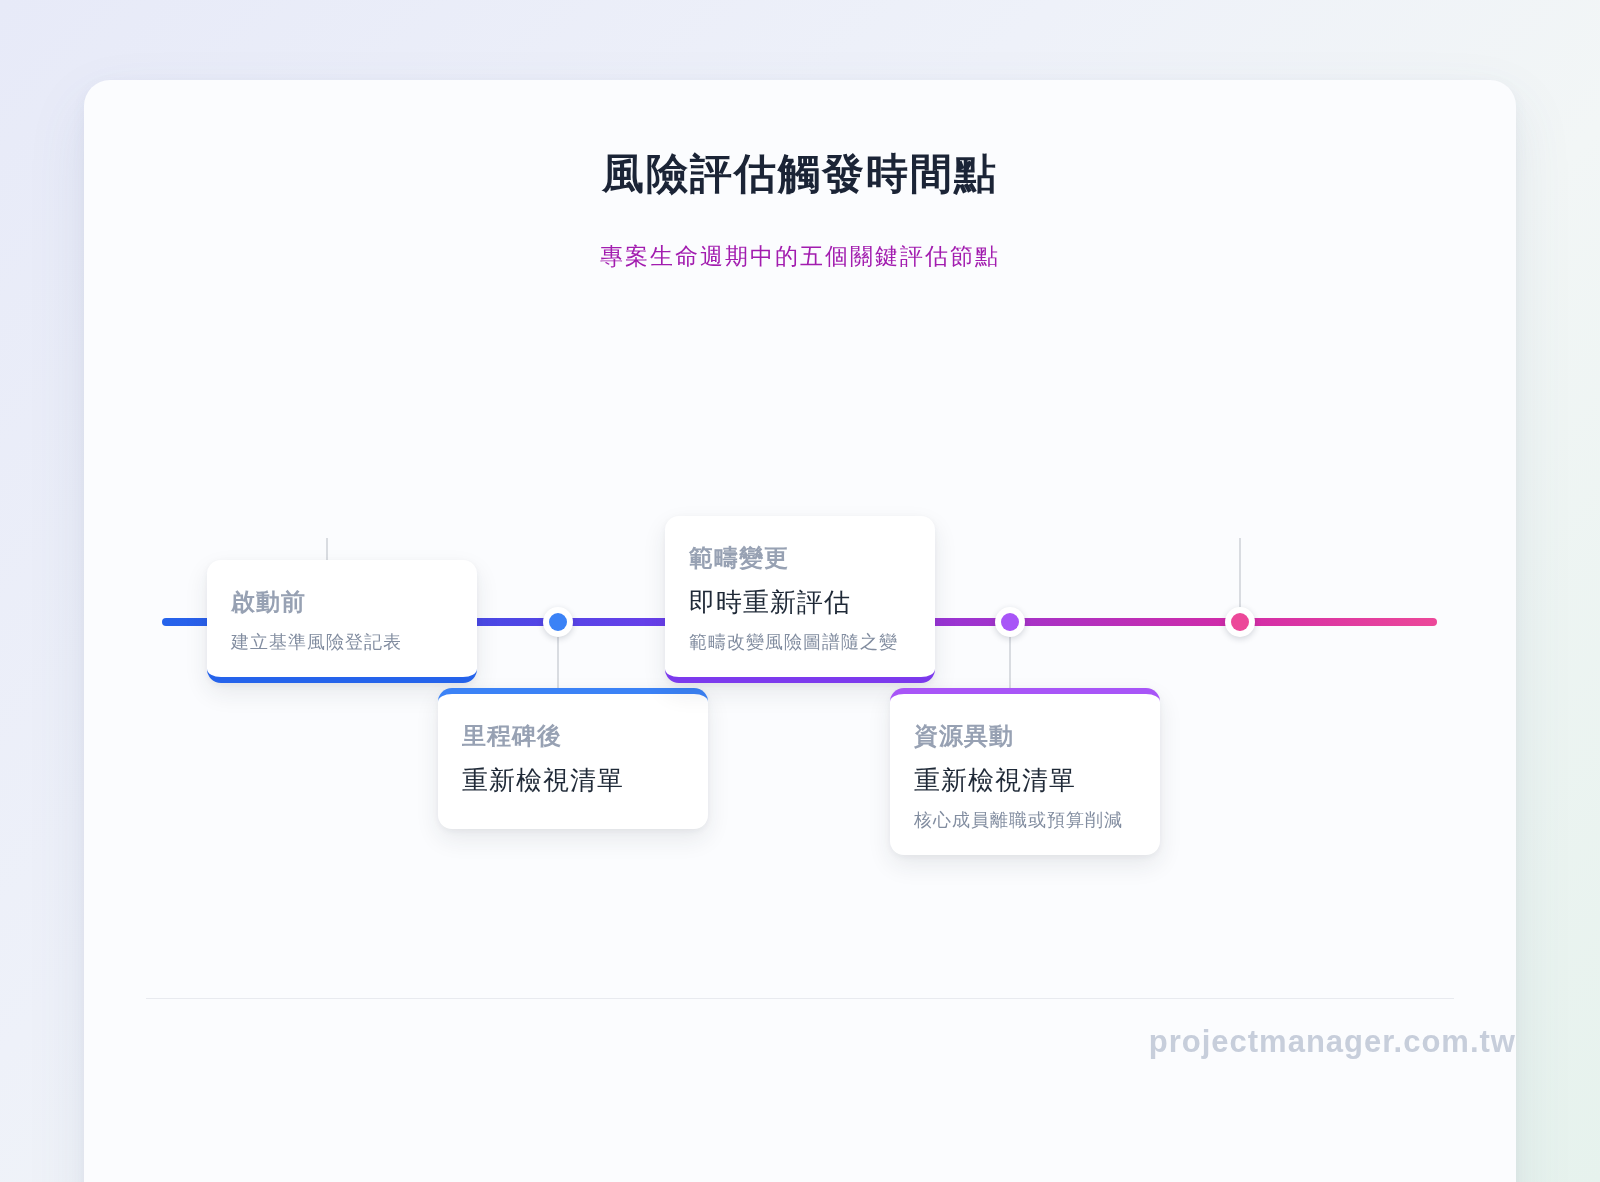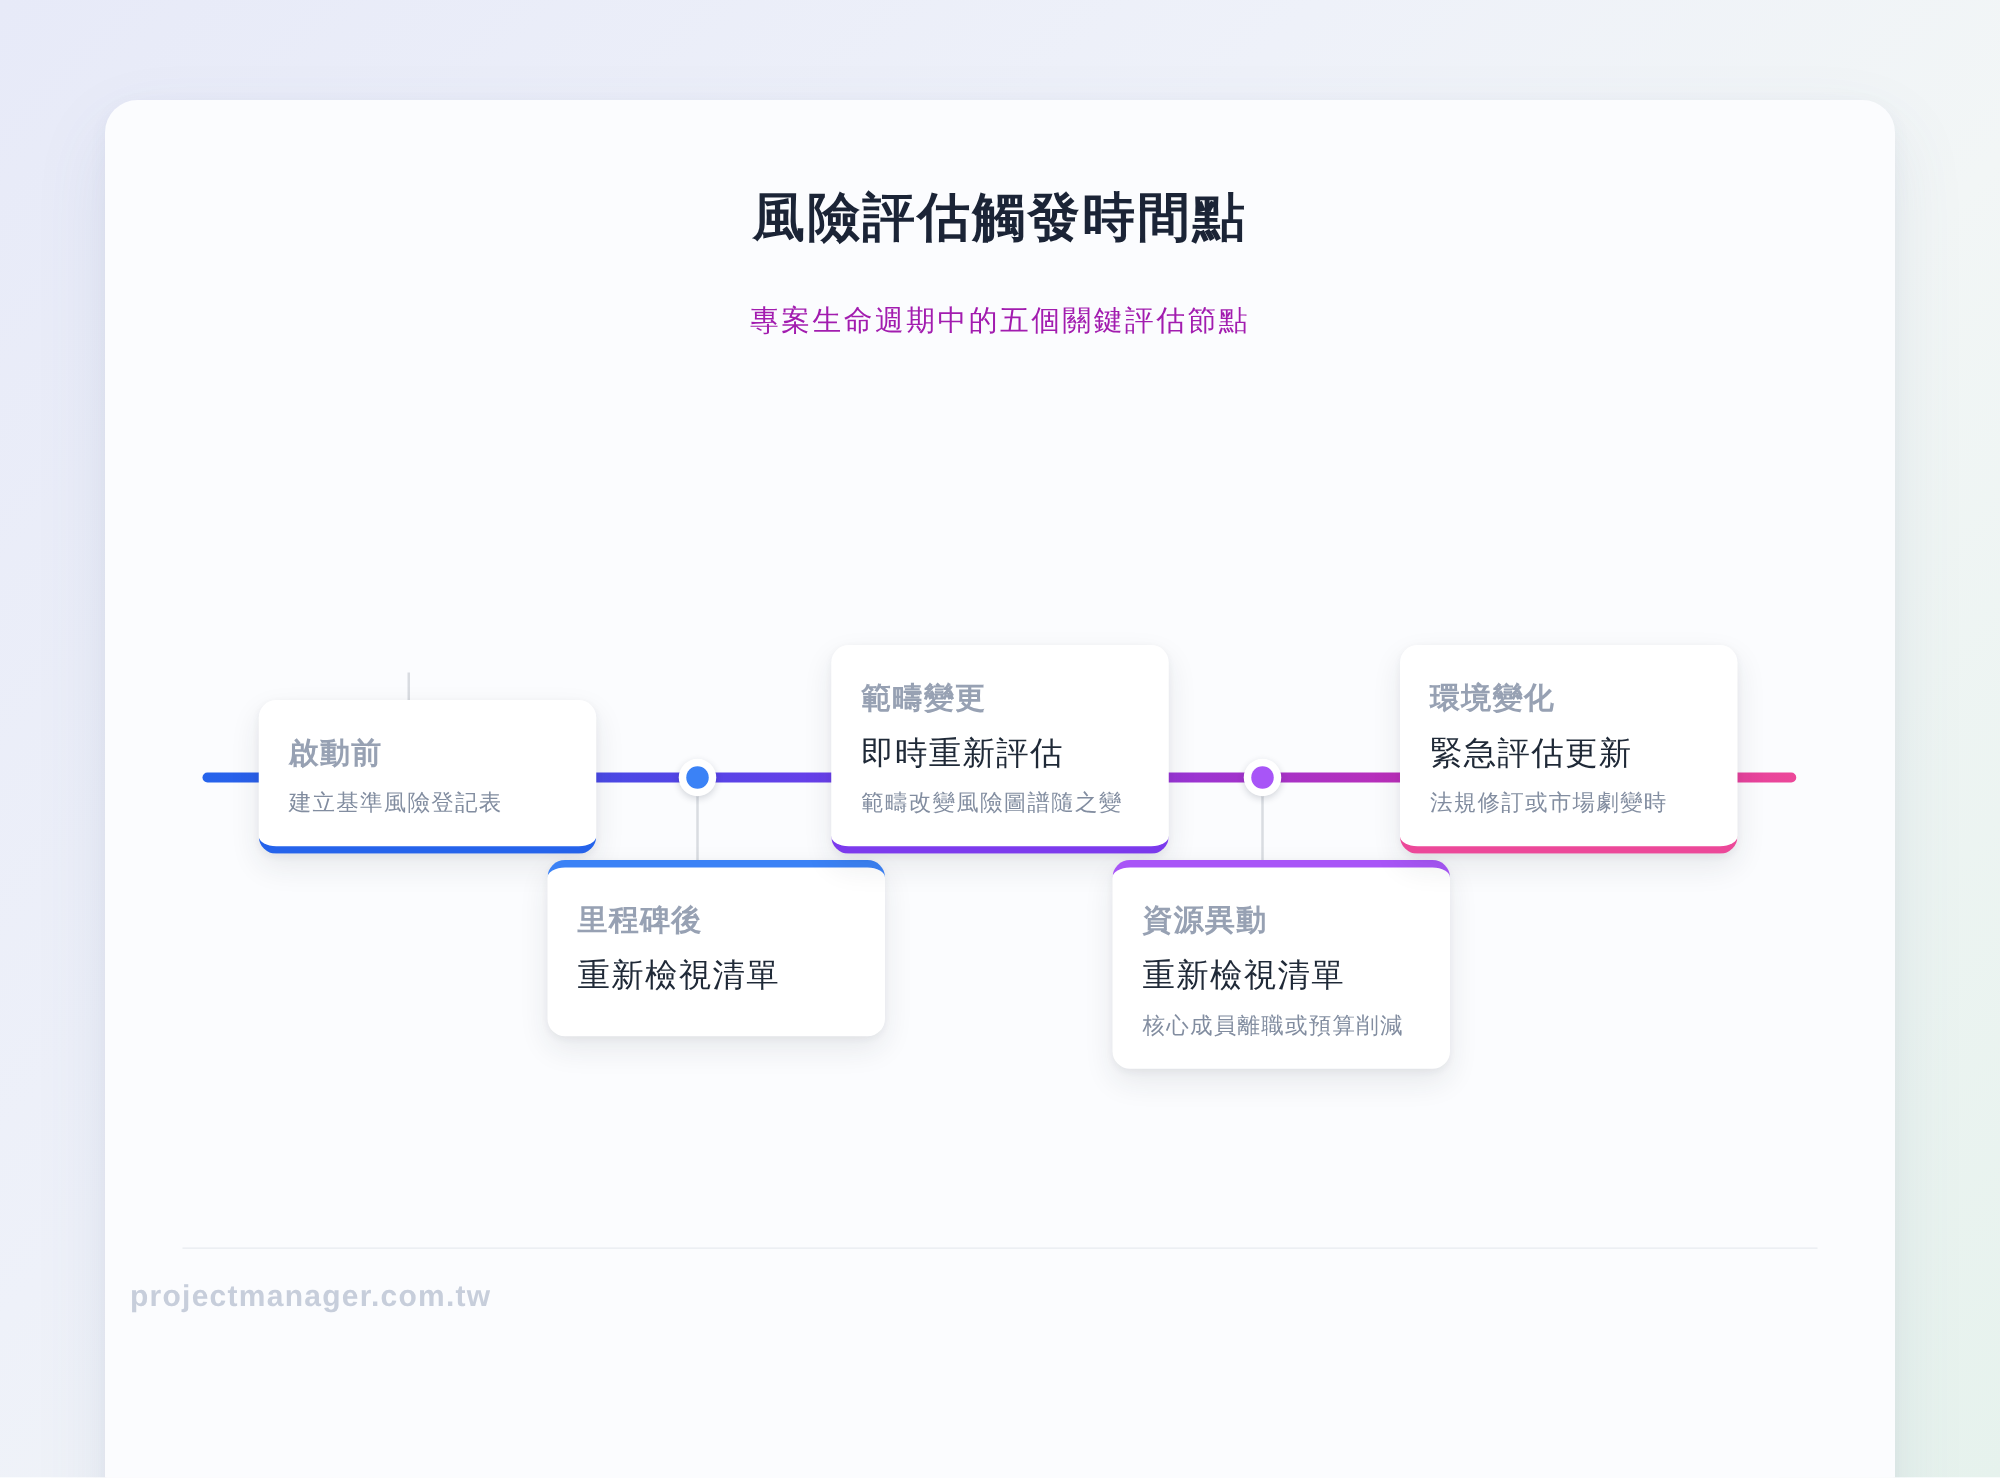--- a/index.html
+++ b/index.html
@@ -109,26 +109,25 @@
   
   .footer-divider {
     position: absolute;
     left: 62px; top: 918px;
     width: 1308px; height: 1px;
     background: #e8eaef;
   }
   .footer-text {
     position: absolute;
     top: 944px; left: 0; width: 100%;
-    text-align: left;
-    font-size: 24px;
+    text-align: right;
+    font-size: 31px;
     font-weight: 700;
     letter-spacing: 1px;
     color: #c7cedb;
-    margin-left: 20px;
   }
 </style>
 </head>
 <body>
 
 <div class="page">
   <div class="panel">
 
     <div class="main-title">風險評估觸發時間點</div>
     <div class="subtitle">專案生命週期中的五個關鍵評估節點</div>
@@ -162,23 +161,18 @@
       <div class="card-title">即時重新評估</div>
       <div class="card-desc">範疇改變風險圖譜隨之變</div>
     </div>
 
     <div class="node-card below" style="left:806px; --accent:#a855f7;">
       <div class="card-label">資源異動</div>
       <div class="card-title">重新檢視清單</div>
       <div class="card-desc">核心成員離職或預算削減</div>
     </div>
 
-    <div class="node-card above" style="left:1036px; --accent:#ec4899;">
-      <div class="card-label">環境變化</div>
-      <div class="card-title">緊急評估更新</div>
-      <div class="card-desc">法規修訂或市場劇變時</div>
-    </div>
 
     <div class="footer-divider"></div>
     <div class="footer-text">projectmanager.com.tw</div>
 
   </div>
 </div>
 
 </body></html>

